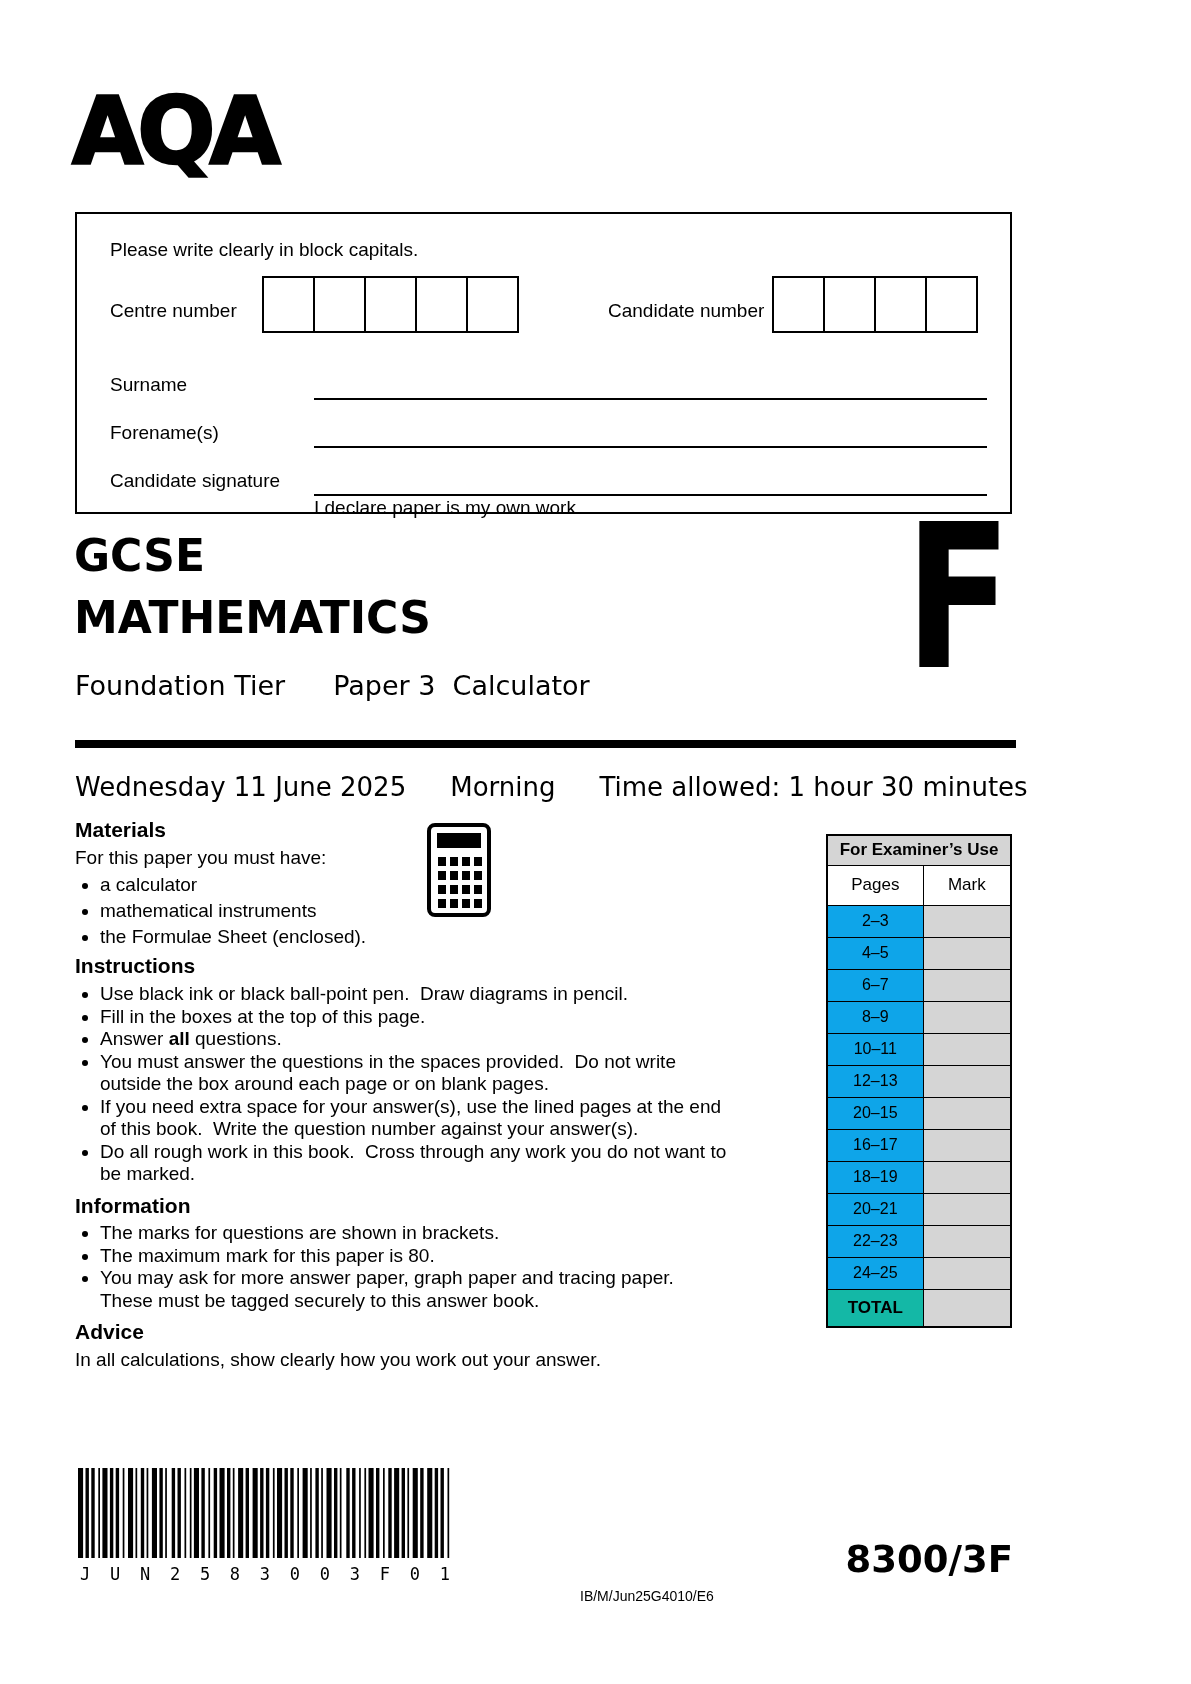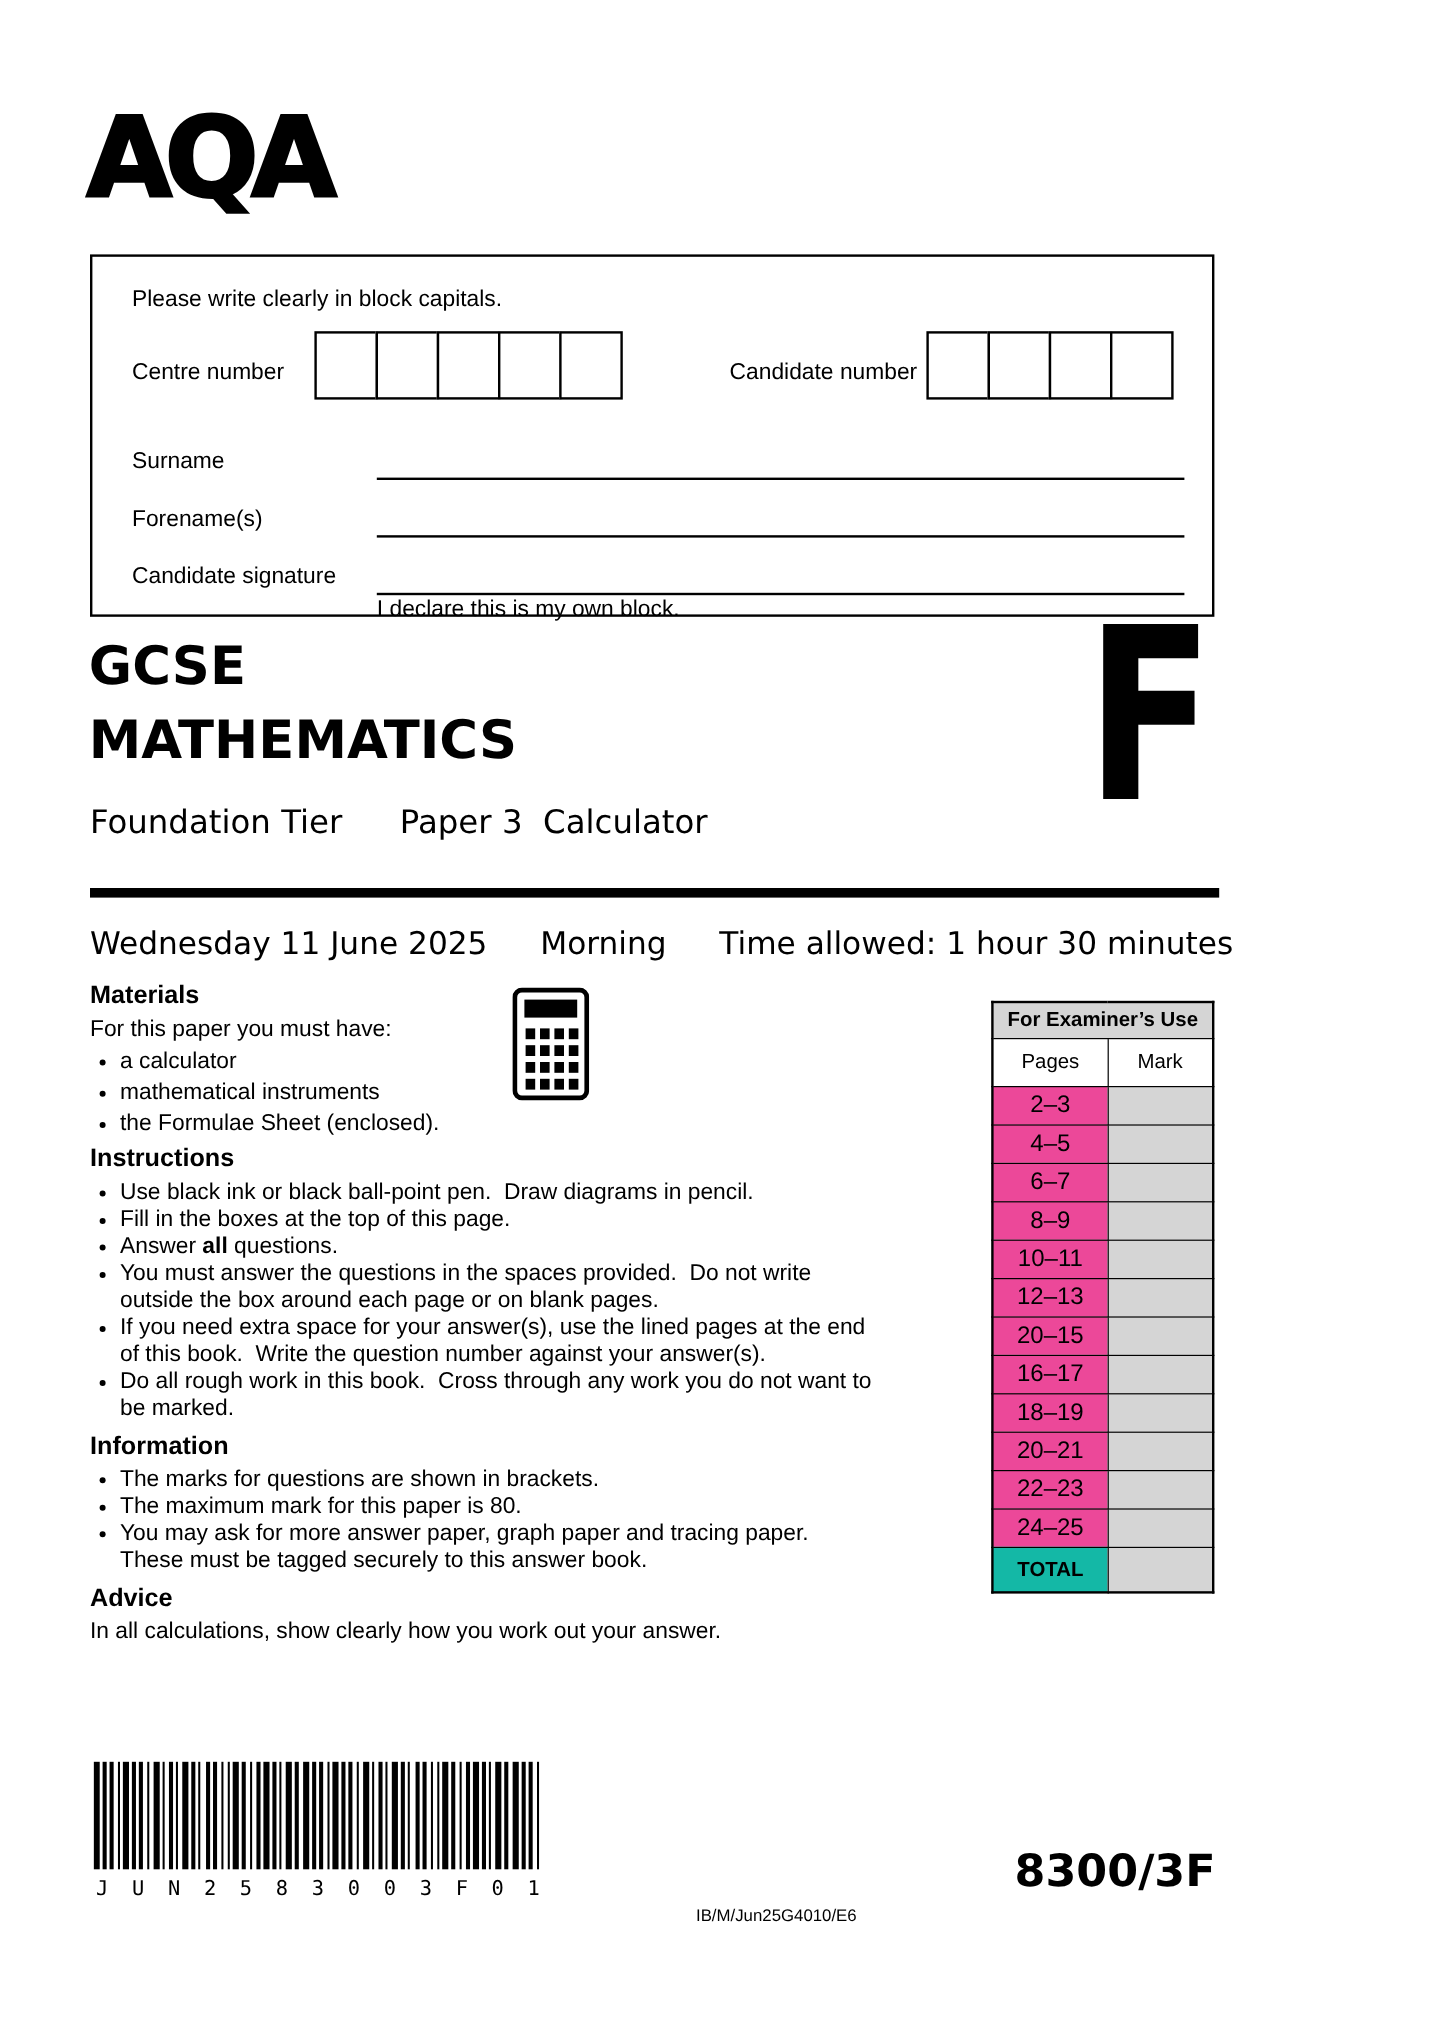--- a/index.html
+++ b/index.html
@@ -46,21 +46,21 @@
 
   .calc-icon { position:absolute; left:427px; top:823px; }
 
   
   table.examiner { position:absolute; left:826px; top:834px; width:186px; border-collapse:collapse; background:#fff; border:2px solid #000; }
   table.examiner th, table.examiner td { border:1px solid #000; text-align:center; vertical-align:middle; }
   .ex-title { background:#d5d5d5; font-weight:700; font-size:17px; height:30px; }
   .col-head { font-weight:400; font-size:17px; height:40px; }
   .col-pages-w { width:97px; }
   .col-mark-w { width:89px; }
-  .pages-cell { font-size:20px; height:32px; background:#ec4899; }
+  .pages-cell { font-size:16px; height:32px; background:#0ea5e9; }
   .mark-cell { background:#d5d5d5; }
   .total-cell { font-weight:700; font-size:17px; height:38px; background:#14b8a6; }
 
   
   .barcode { position:absolute; left:78px; top:1468px; }
   .barcode-chars { position:absolute; left:80px; top:1564px; width:370px; display:flex; justify-content:space-between; font-family:"DejaVu Sans Mono", monospace; font-size:17px; }
   .paper-code { position:absolute; right:178px; top:1538px; font-size:37px; font-weight:700; font-family:"DejaVu Sans", sans-serif; }
   .ib-code { position:absolute; left:580px; top:1588px; font-size:14px; }
 </style>
 </head>
@@ -92,21 +92,21 @@
 
     <div class="abs txt19" style="left:33px; top:160px;">Surname</div>
     <div class="field-line" style="left:237px; top:184px; width:673px;"></div>
 
     <div class="abs txt19" style="left:33px; top:208px;">Forename(s)</div>
     <div class="field-line" style="left:237px; top:232px; width:673px;"></div>
 
     <div class="abs txt19" style="left:33px; top:256px;">Candidate signature</div>
     <div class="field-line" style="left:237px; top:280px; width:673px;"></div>
 
-    <div class="abs txt19" style="left:237px; top:283px;">I declare this is my own block.</div>
+    <div class="abs txt19" style="left:237px; top:283px;">I declare paper is my own work.</div>
   </div>
 
   <div class="t-qual">GCSE</div>
   <div class="t-subj">MATHEMATICS</div>
   <div class="t-letter">F</div>
   <div class="t-paper">
     <span>Foundation Tier</span>
     <span>Paper 3  Calculator</span>
   </div>
 

